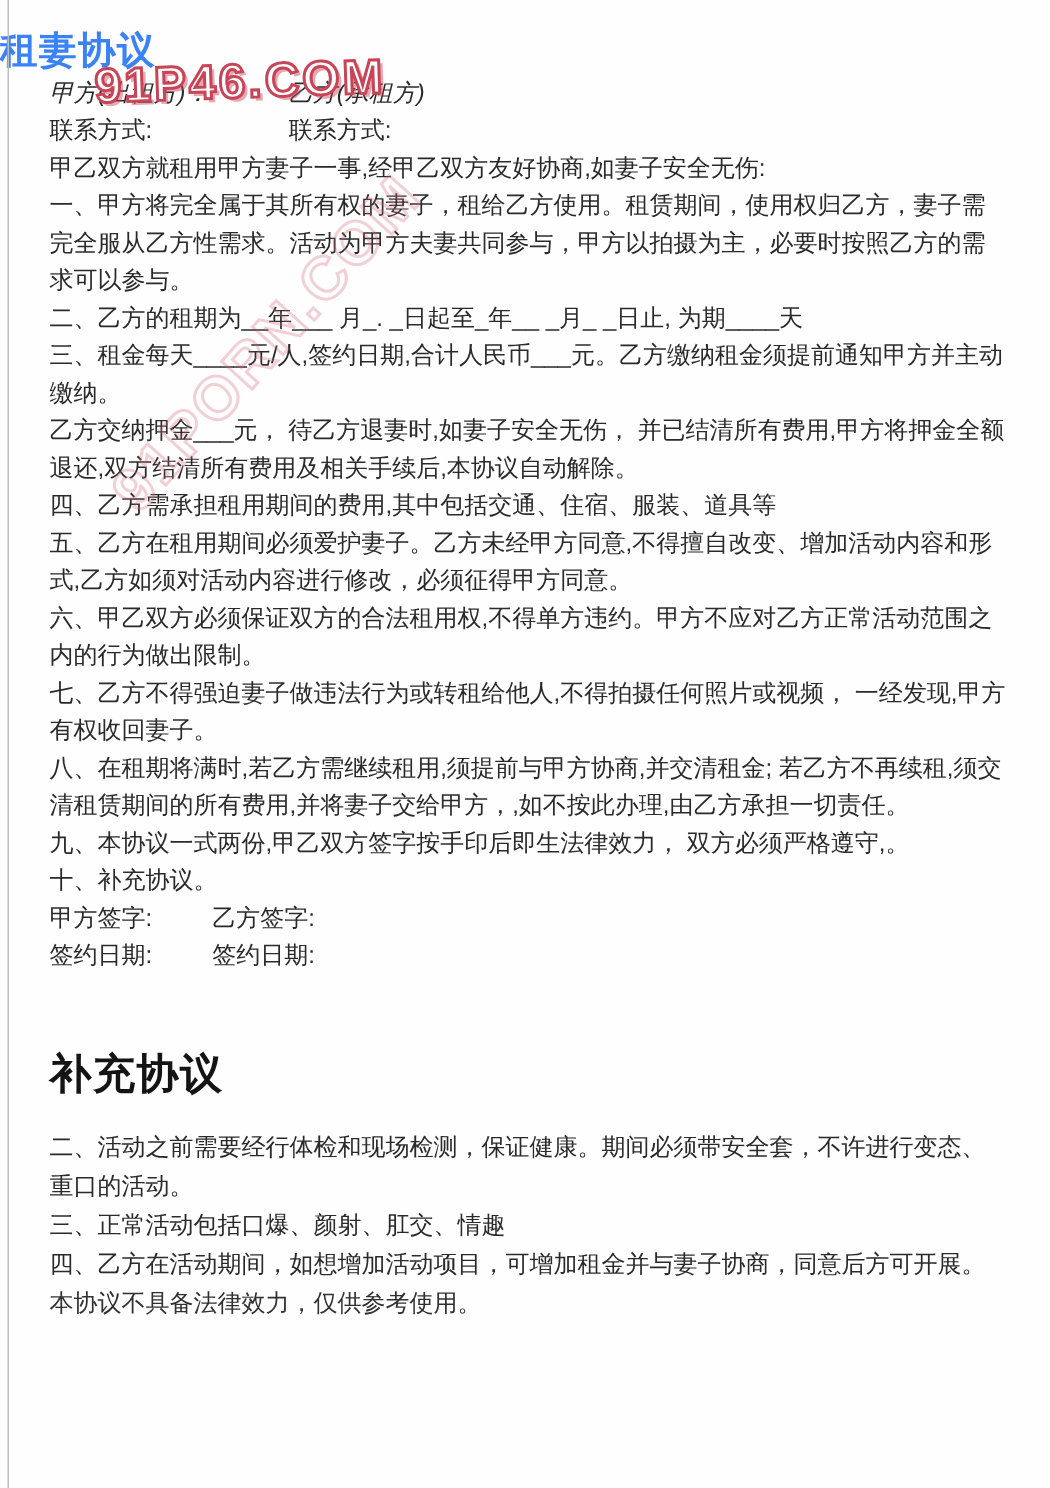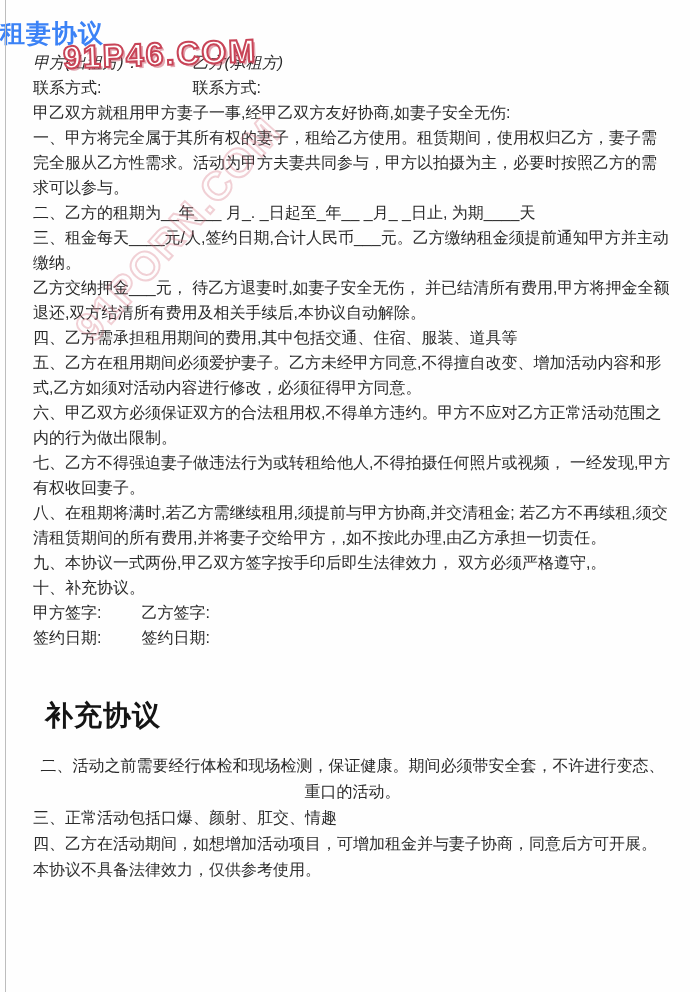--- a/index.html
+++ b/index.html
@@ -27,26 +27,26 @@
     font-size:16px;line-height:25px;
     color:#2a2a2a;
     z-index:1;
   }
   .content p{margin:0;}
   .row-two-col{margin-top:27px;font-style:italic;}
   .col-a{display:inline-block;width:155px;}
   .intro{margin-top:0;}
   .sig-row .col-s{display:inline-block;width:104px;}
   .supp-heading{
-    margin:53px 0 25px 12px;
+    margin:53px 0 25px 0;
     font-size:28px;font-weight:bold;color:#141414;
     letter-spacing:1px;
   }
   .supp{line-height:26px;}
-  .supp p.gap-before{text-align:center;}
+  .supp p.gap-before{}
   .disclaimer{
     margin-top:21px;
     text-align:left;
     padding-right:19px;
     color:#303030;
   }
   
   .wm-corner{
     position:absolute;left:63px;top:36px;
     font-size:32px;font-weight:800;letter-spacing:2px;

